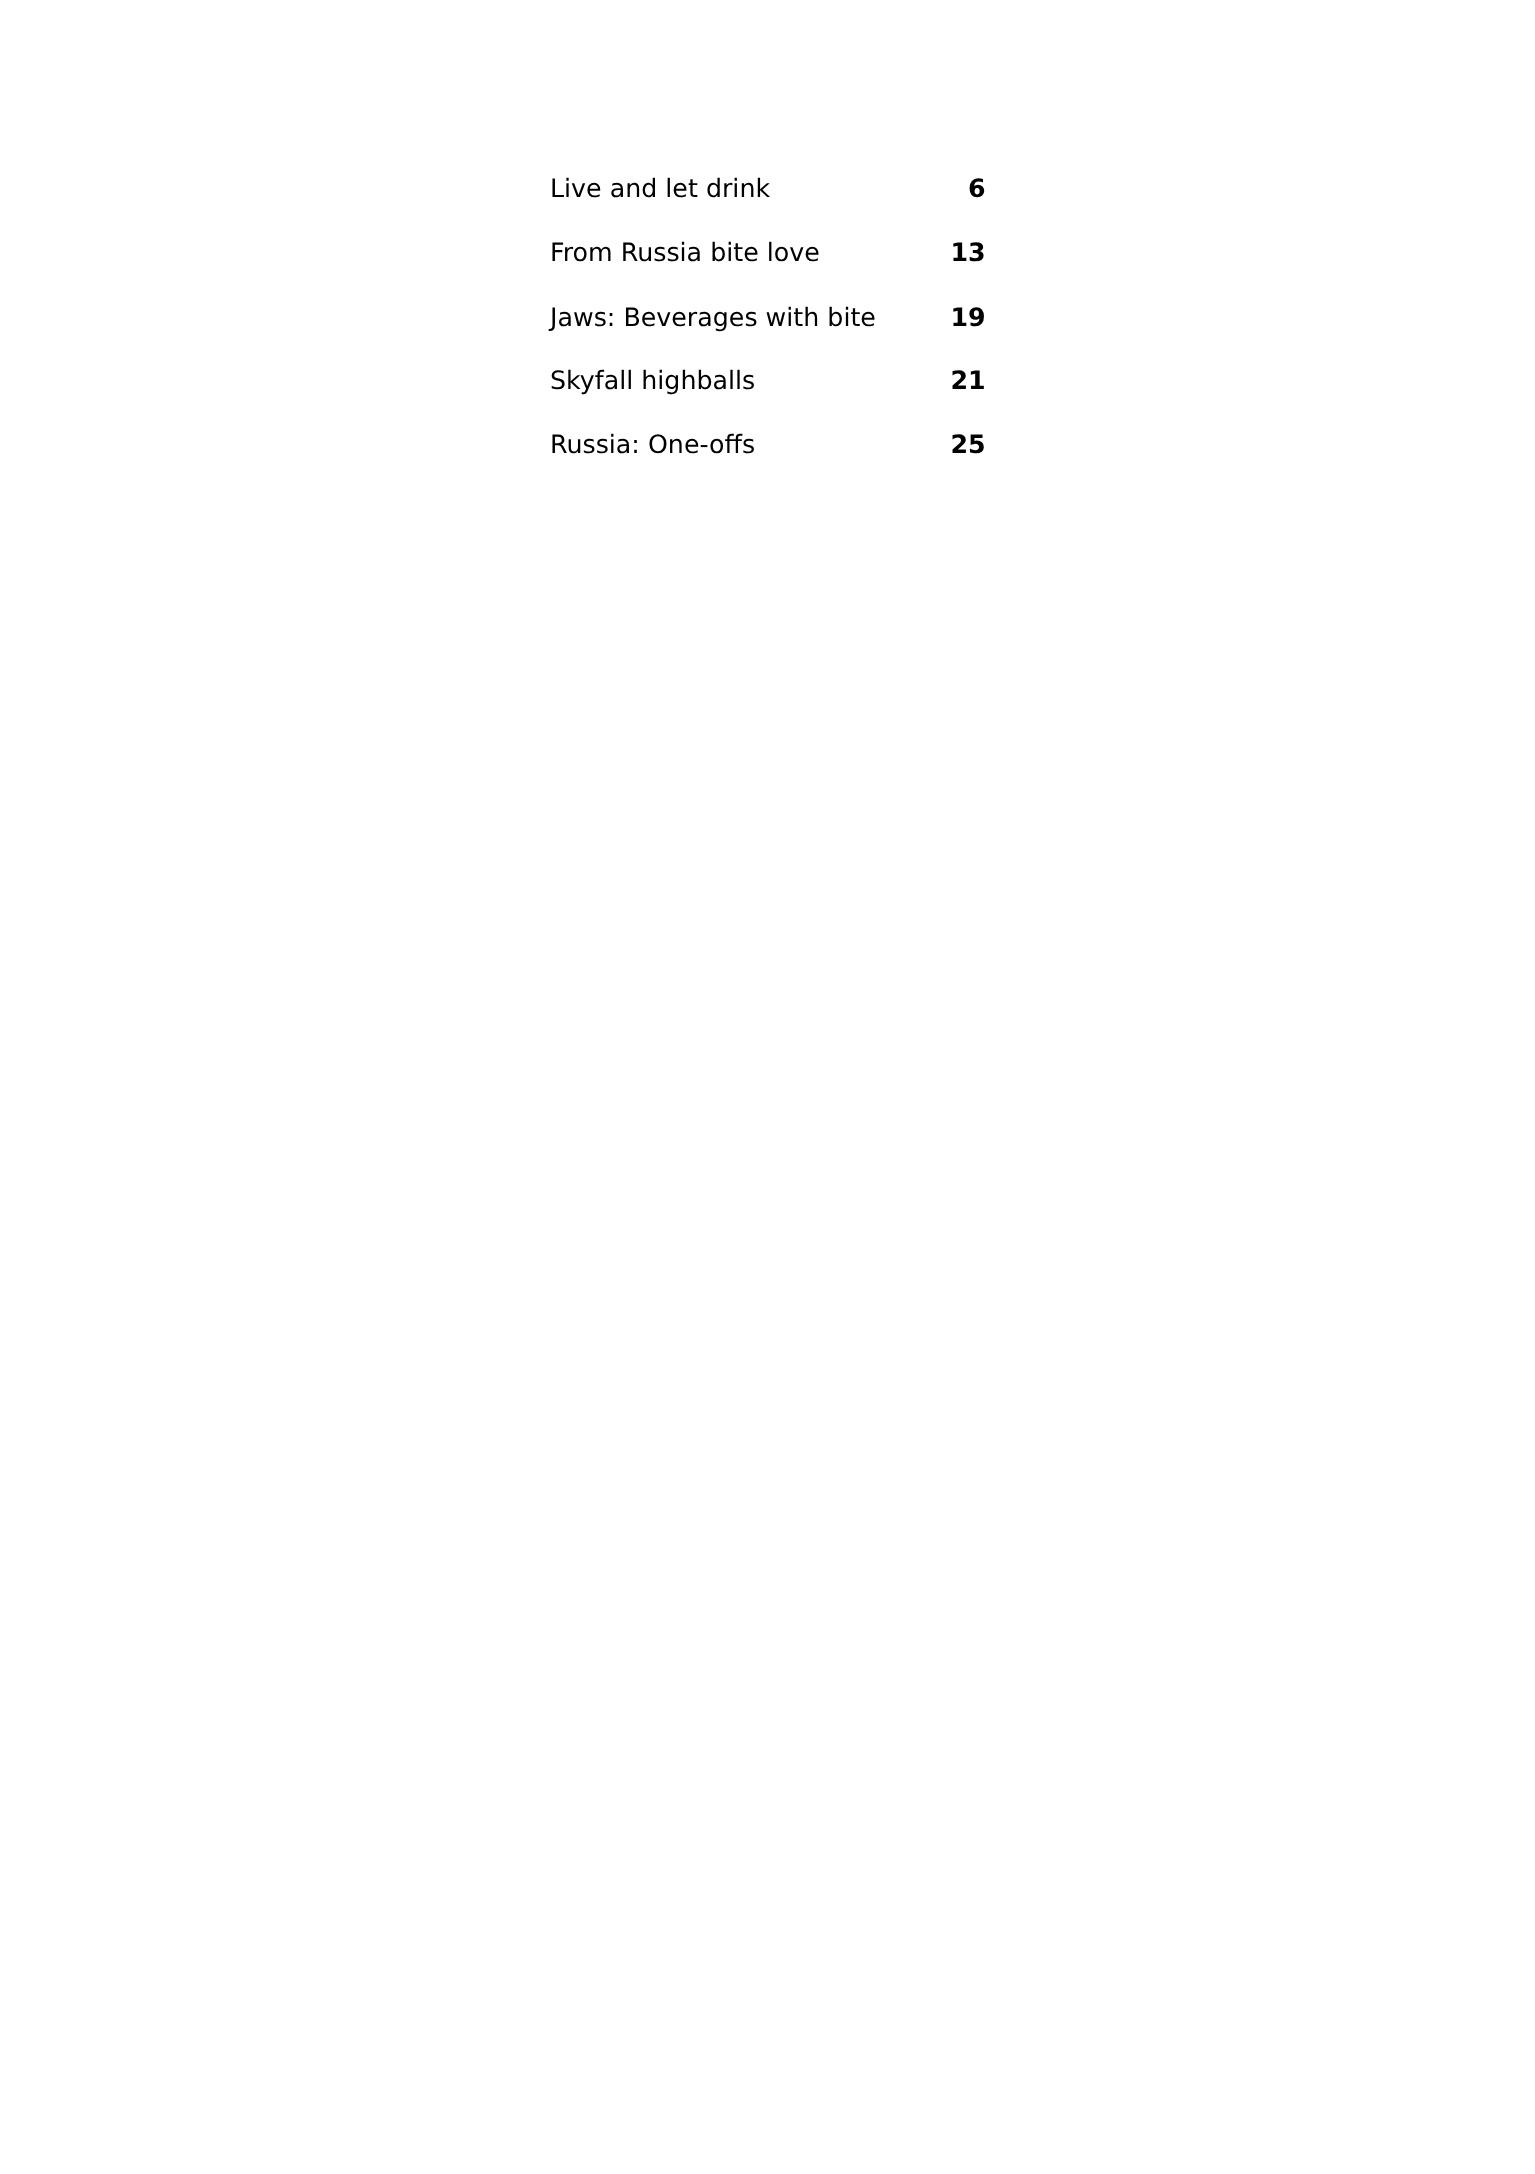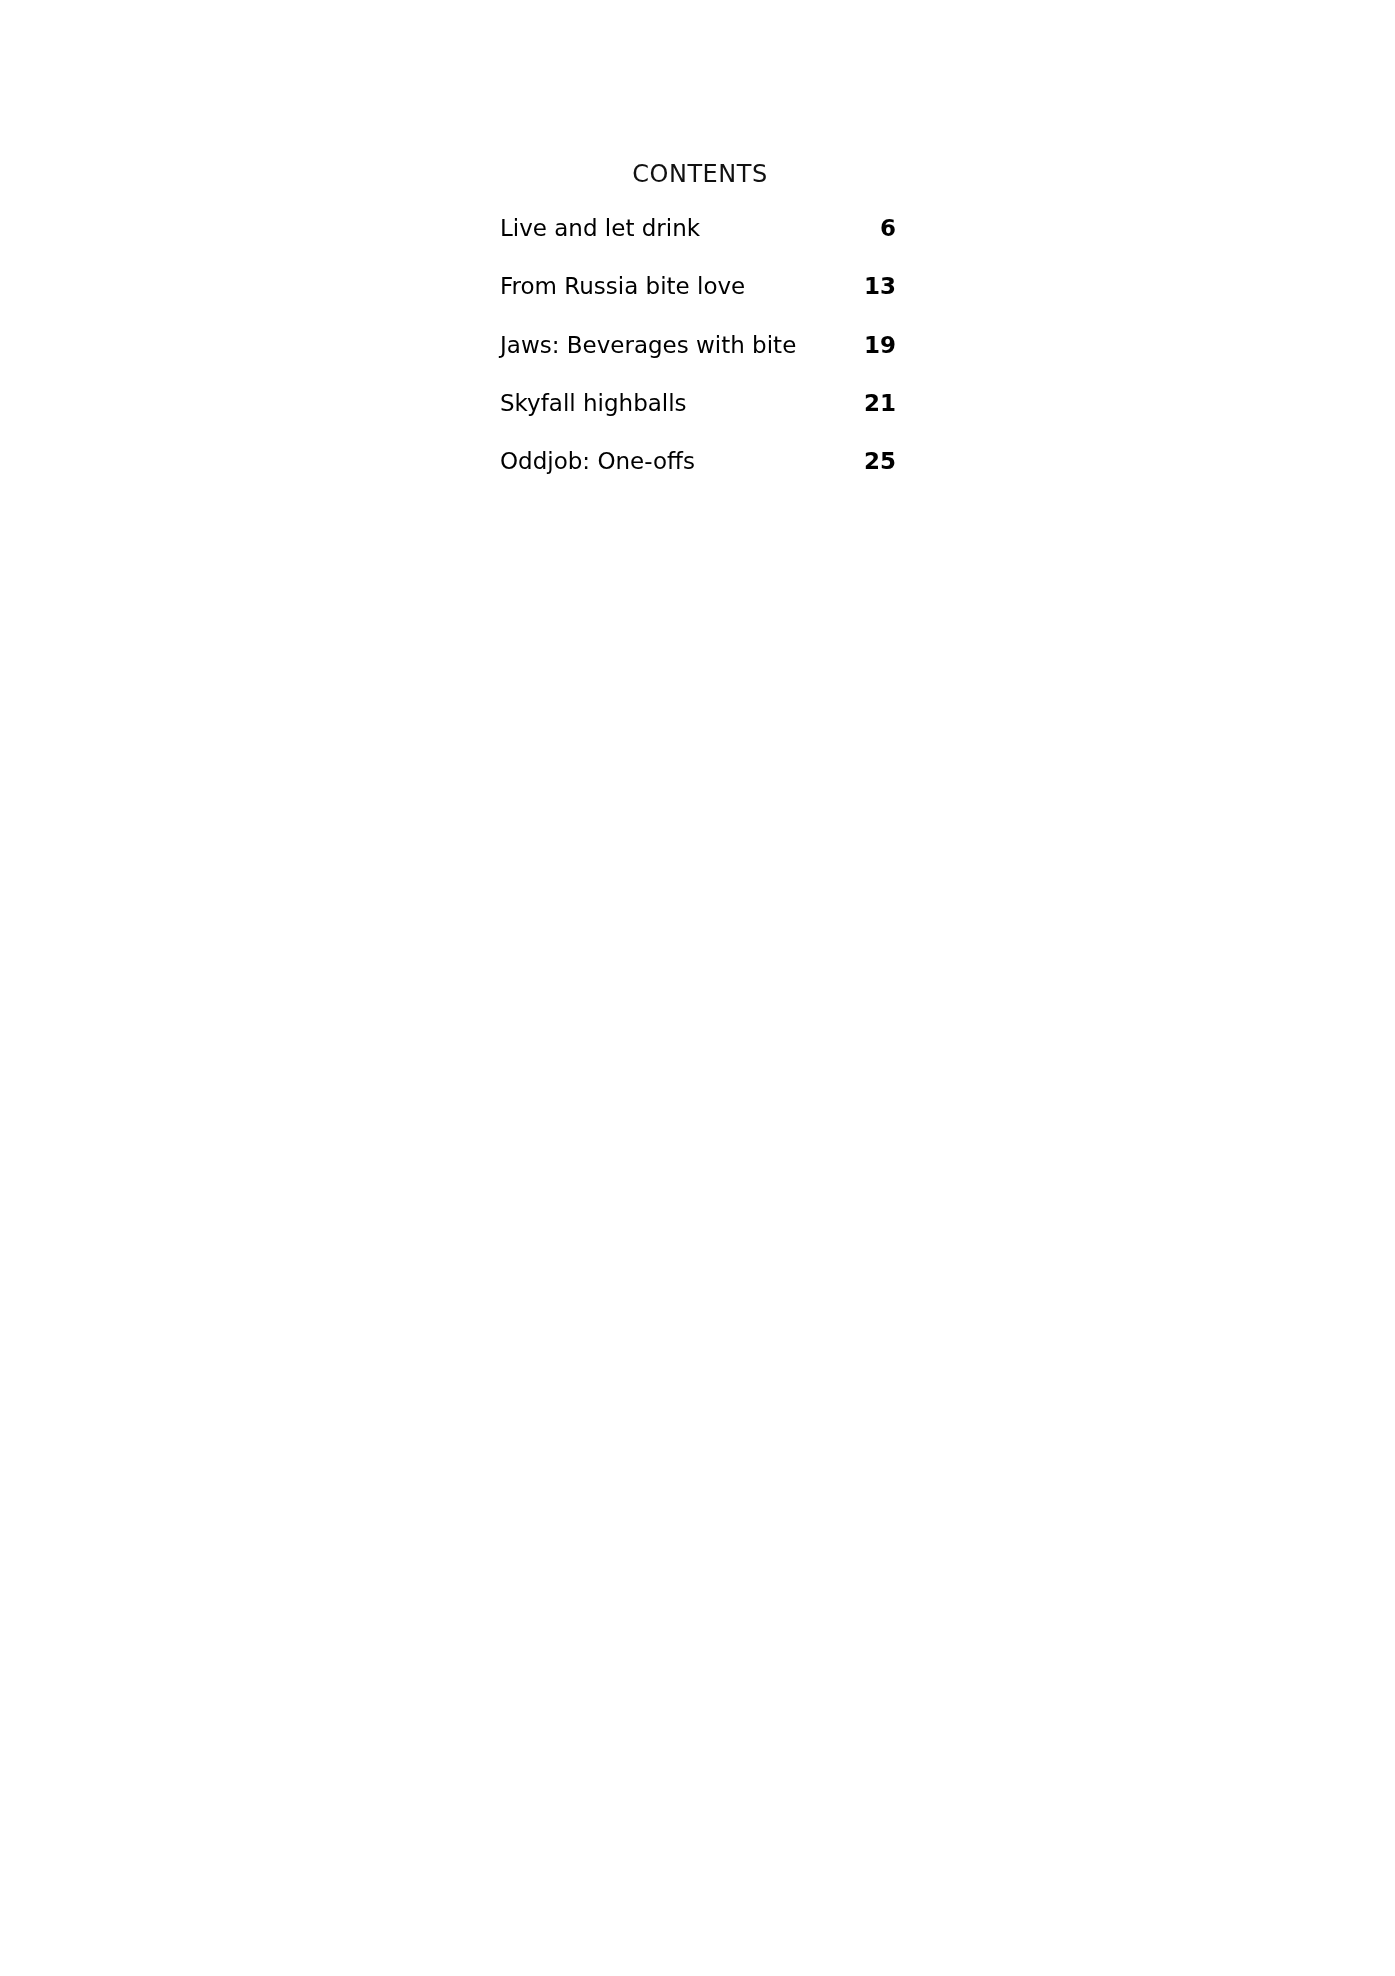--- a/index.html
+++ b/index.html
@@ -61,37 +61,36 @@
     min-width: 34px;
     text-align: right;
     padding-right: 4px;
   }
 </style>
 </head>
 <body>
 
 <div class="page">
   <div class="contents-block">
-    <h1 class="contents-heading">CONTENTS</h1>
     <ul class="toc-list">
       <li class="toc-row">
         <span class="toc-title">Live and let drink</span>
         <span class="toc-page">6</span>
       </li>
       <li class="toc-row">
         <span class="toc-title">From Russia bite love</span>
         <span class="toc-page">13</span>
       </li>
       <li class="toc-row">
         <span class="toc-title">Jaws: Beverages with bite</span>
         <span class="toc-page">19</span>
       </li>
       <li class="toc-row">
         <span class="toc-title">Skyfall highballs</span>
         <span class="toc-page">21</span>
       </li>
       <li class="toc-row">
-        <span class="toc-title">Oddjob: One-offs</span>
+        <span class="toc-title">Russia: One-offs</span>
         <span class="toc-page">25</span>
       </li>
     </ul>
   </div>
 </div>
 
 </body></html>

